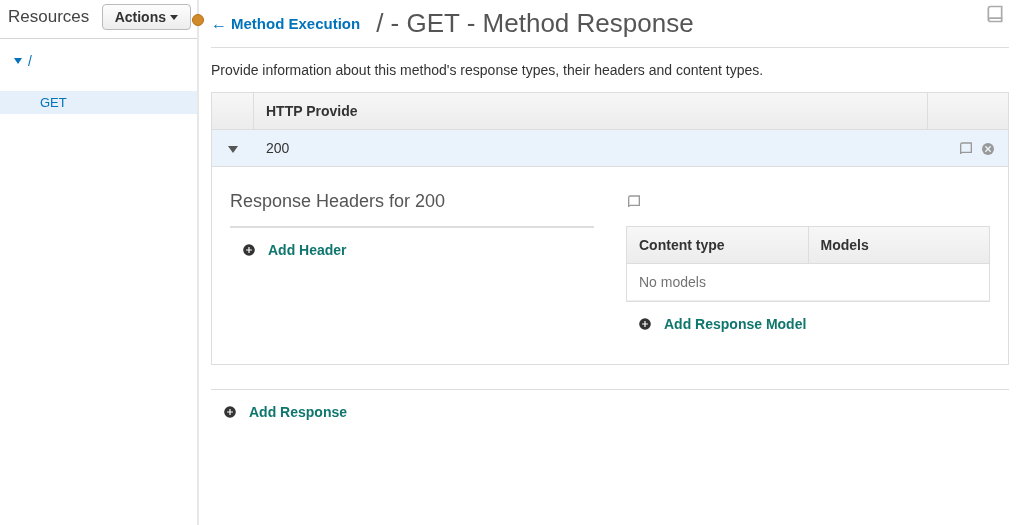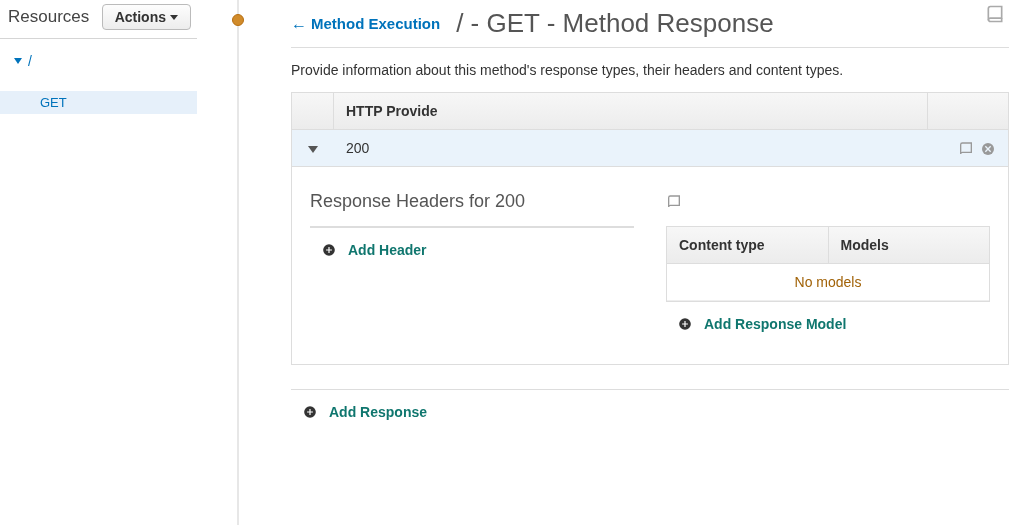--- a/index.html
+++ b/index.html
@@ -9,21 +9,20 @@
     color: #333;
     background: #fff;
     width: 1021px;
     height: 525px;
     overflow: hidden;
   }
   .layout {
     display: flex;
     width: 100%;
     height: 100%;
-    gap: 40px;
   }
   .sidebar {
     width: 197px;
     border-right: none;
     position: relative;
   }
   .sidebar-header {
     display: flex;
     align-items: center;
     justify-content: space-between;
@@ -243,21 +242,21 @@
   }
   .mini-row .mcell-actions {
     width: 90px;
     display: flex;
     gap: 6px;
     justify-content: flex-end;
     padding-right: 12px;
     color: #999;
   }
   .mini-row.center { justify-content: center; }
-  .mini-row.center .mcell { text-align: center; color:#a16207; }
+  .mini-row.center .mcell { color:#737373; }
   .add-link {
     display: inline-flex;
     align-items: center;
     gap: 12px;
     color: #0f766e;
     font-weight: 700;
     font-size: 14px;
     padding: 14px 12px;
     cursor: pointer;
   }

